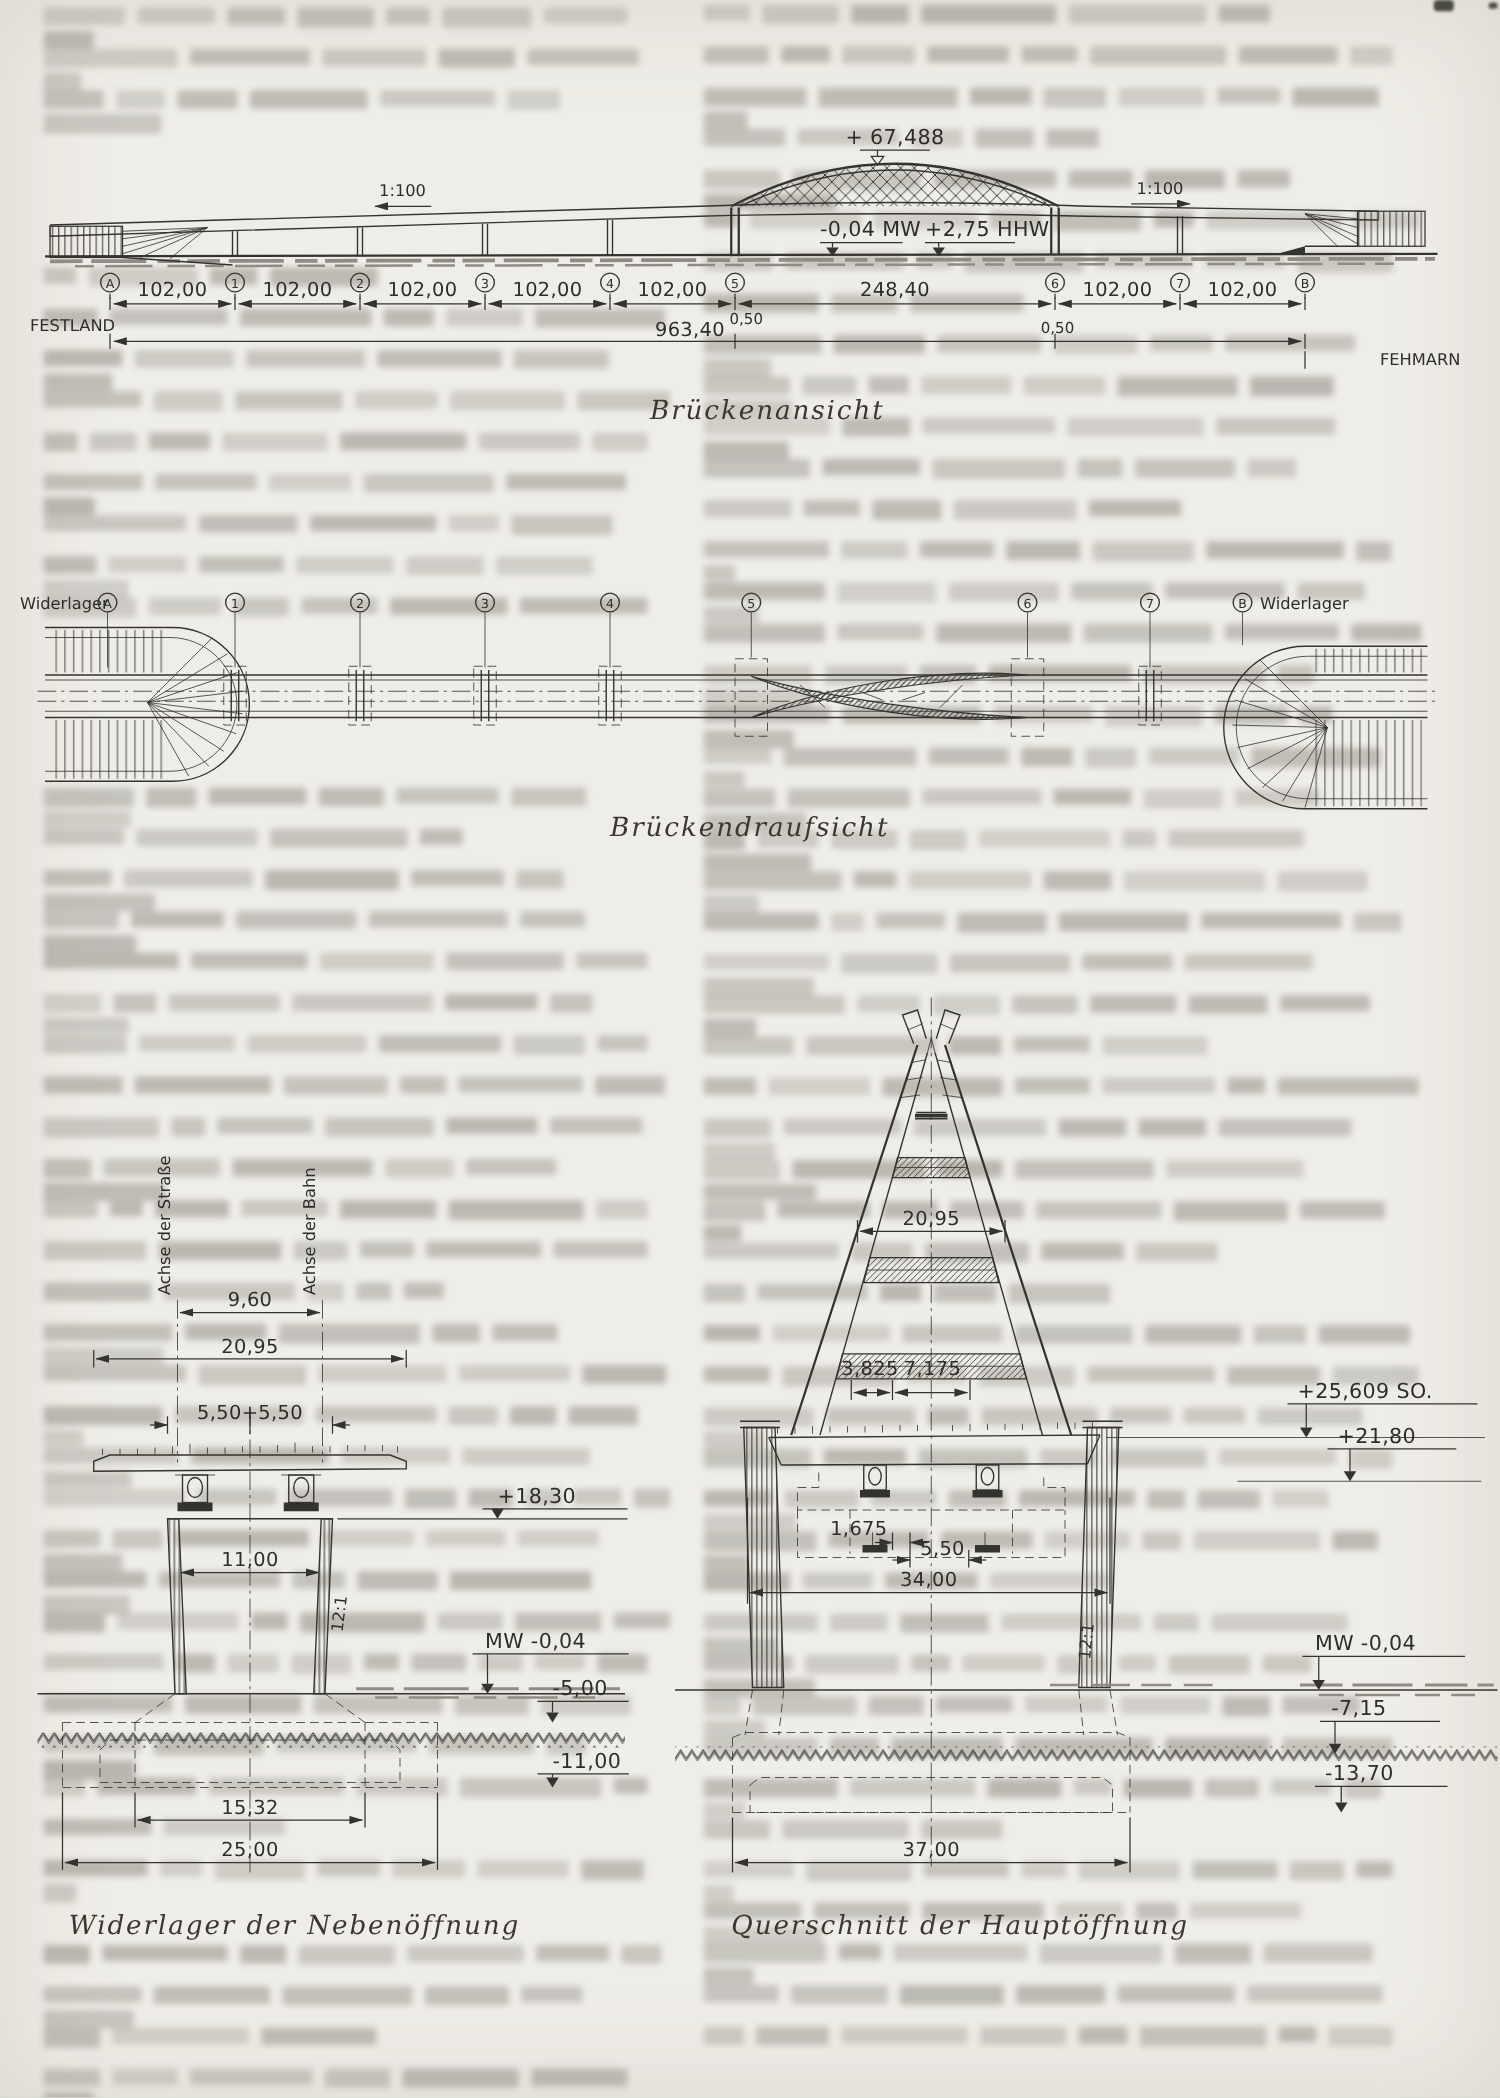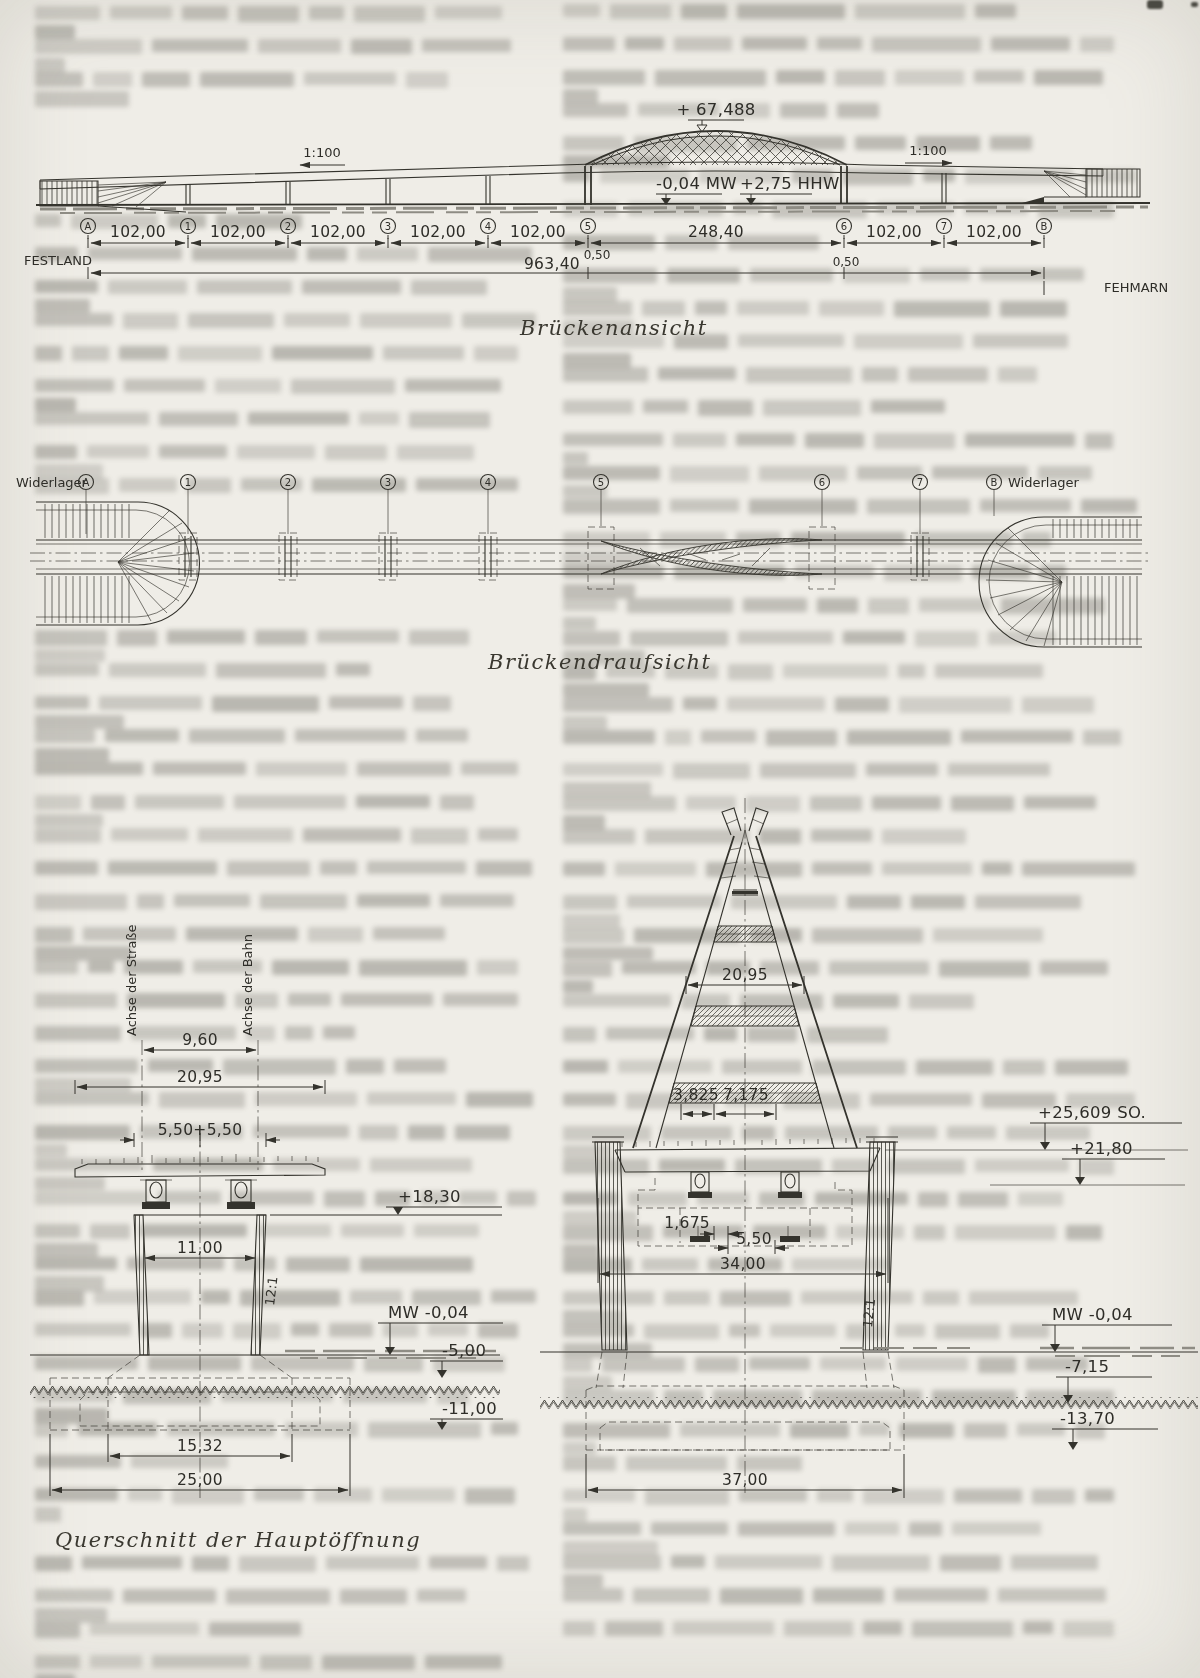--- a/index.html
+++ b/index.html
@@ -462,21 +462,21 @@
     <g>
       <path class="dim" d="M78,556v28 M262,556v28"></path>
       <line class="dim" x1="80" y1="578" x2="260" y2="578" marker-start="url(#sa)" marker-end="url(#sa)"></line>
       <text class="t15 mid" x="170" y="573">15,32</text>
       <path class="dim" d="M20,556v62 M320,556v62"></path>
       <line class="dim" x1="22" y1="612" x2="318" y2="612" marker-start="url(#sa)" marker-end="url(#sa)"></line>
       <text class="t15 mid" x="170" y="607">25,00</text>
     </g>
   </svg>
 
-  <div class="caption" style="left:55px;top:1528px">Querschnitt der Hauptöffnung</div>
+  <div class="caption" style="left:55px;top:1528px">Widerlager der Nebenöffnung</div>
 
   <svg style="left:540px;top:738px" width="660" height="800" viewBox="0 0 660 800">
     <defs>
       <marker id="ma" viewBox="0 0 10 6" refX="9.5" refY="3" markerWidth="11" markerHeight="6.6" orient="auto-start-reverse">
         <path d="M0,0L10,3L0,6Z" fill="#34332d"></path>
       </marker>
       <pattern id="mvh" width="4" height="9" patternUnits="userSpaceOnUse">
         <line x1="1.5" y1="0" x2="1.5" y2="9" stroke="#34332d" stroke-width=".8"></line>
       </pattern>
       <pattern id="mdg" width="5" height="5" patternUnits="userSpaceOnUse">
@@ -616,14 +616,15 @@
       <path class="fil" d="M528,704 L538,704 L533,712 Z"></path>
     </g>
 
     <g>
       <path class="dim" d="M46,716v44 M364,716v44"></path>
       <line class="dim" x1="48" y1="752" x2="362" y2="752" marker-start="url(#ma)" marker-end="url(#ma)"></line>
       <text class="t15 mid" x="205" y="747">37,00</text>
     </g>
   </svg>
 
+  <div class="caption" style="left:585px;top:1528px">Querschnitt der Hauptöffnung</div>
 
 </div>
 
 </body></html>

